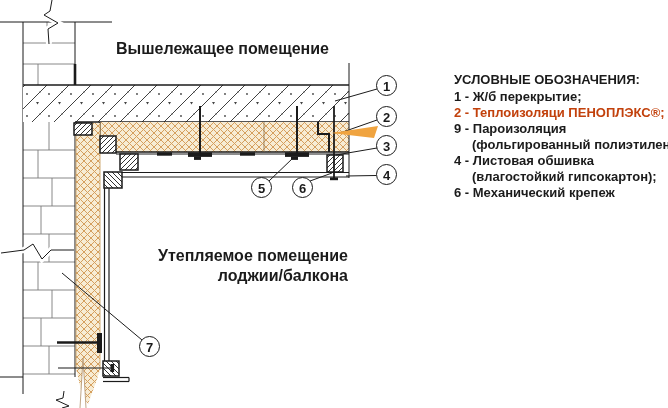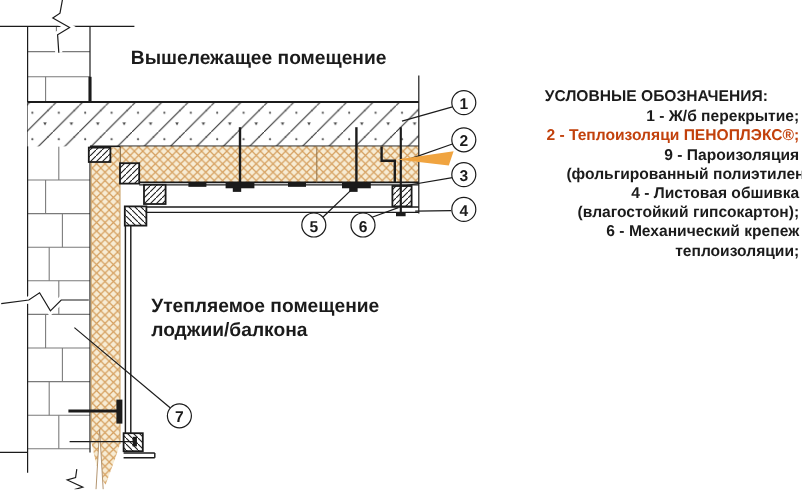--- a/index.html
+++ b/index.html
@@ -3,34 +3,34 @@
 <meta charset="utf-8">
 <style>
   html,body{margin:0;padding:0;background:#fff;}
   #stage{
     position:relative;width:668px;height:408px;background:#ffffff;
     font-family:"Liberation Sans", sans-serif;overflow:hidden;
   }
   #drawing{position:absolute;left:0;top:0;}
   .dlabel{
     position:absolute;color:#1b1b1b;font-weight:bold;font-size:16px;
-    text-align:left;line-height:20px;white-space:nowrap;
+    text-align:right;line-height:20px;white-space:nowrap;
   }
   .callout{
     position:absolute;width:21px;height:21px;border:1.6px solid #1b1b1b;
     border-radius:50%;background:#ffffff;color:#1b1b1b;
     font-size:13px;font-weight:bold;line-height:21px;text-align:center;
     box-sizing:border-box;
   }
   #legend{
     position:absolute;left:454px;top:72px;width:212px;color:#1b1b1b;
     font-size:13px;font-weight:bold;line-height:16px;
   }
   .legend-title{margin-bottom:1px;}
-  .legend-line{white-space:nowrap;text-align:right;}
+  .legend-line{white-space:nowrap;}
   .legend-line.cont{padding-left:18px;}
   .legend-line.accent{color:#c2410c;}
 </style>
 </head>
 <body>
 
 <div id="stage">
 
   <svg id="drawing" width="668" height="408" viewBox="0 0 668 408" aria-hidden="true">
     <defs>
@@ -207,16 +207,15 @@
 
   <div id="legend">
     <div class="legend-title">УСЛОВНЫЕ ОБОЗНАЧЕНИЯ:</div>
     <div class="legend-line">1 - Ж/б перекрытие;</div>
     <div class="legend-line accent">2 - Теплоизоляци ПЕНОПЛЭКС®;</div>
     <div class="legend-line">9 - Пароизоляция</div>
     <div class="legend-line cont">(фольгированный полиэтилен);</div>
     <div class="legend-line">4 - Листовая обшивка</div>
     <div class="legend-line cont">(влагостойкий гипсокартон);</div>
     <div class="legend-line">6 - Механический крепеж</div>
-    <div class="legend-line cont">теплоизоляции;</div>
   </div>
 
 </div>
 
 </body></html>

